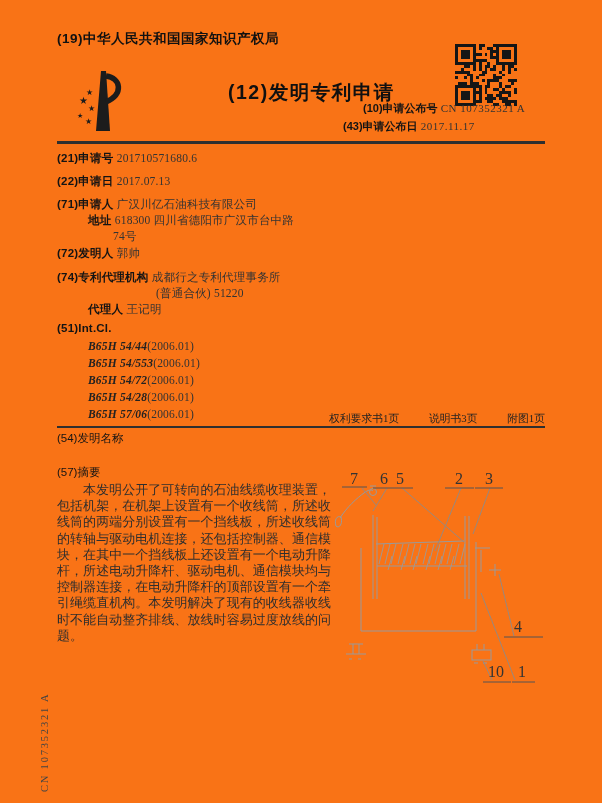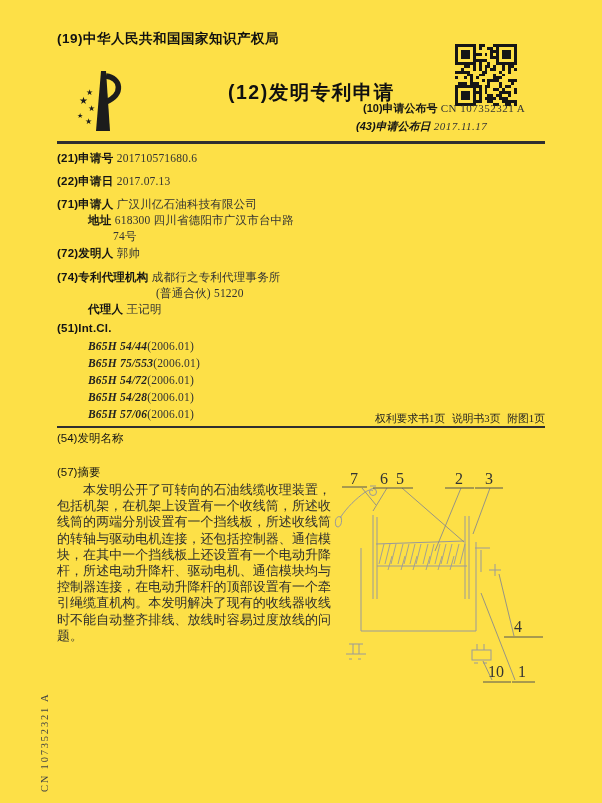--- a/index.html
+++ b/index.html
@@ -1,30 +1,30 @@
 <!DOCTYPE html>
 <html><head>
 <meta charset="utf-8">
 <style>
   html,body{margin:0;padding:0;background:#ffffff;}
   body{width:602px;height:803px;font-family:"Liberation Sans",sans-serif;color:#222;}
-  .page{position:relative;width:602px;height:803px;background:#fde047;overflow:hidden;}
+  .page{position:relative;width:602px;height:803px;background:#f97316;overflow:hidden;}
   .abs{position:absolute;}
   .lbl{font-weight:bold;color:#141414;margin-top:44px;}
   .val{font-family:"Liberation Serif",serif;color:#333;}
   .row{position:absolute;font-size:11.5px;white-space:nowrap;letter-spacing:.2px;}
   .rule{position:absolute;background:#2f2f2f;}
   .office{font-size:13.5px;font-weight:bold;letter-spacing:.5px;color:#111;}
   .doctype{font-size:19.5px;font-weight:bold;letter-spacing:1.5px;color:#101010;}
   .pubrow{font-size:11px;white-space:nowrap;}
   .pubrow .val{letter-spacing:.5px;}
   .cls-code{font-family:"Liberation Serif",serif;font-weight:bold;font-style:italic;color:#222;}
   .cls-ver{font-family:"Liberation Serif",serif;color:#333;}
   .pages{position:absolute;top:412px;right:57px;font-size:10.8px;font-family:"Liberation Serif",serif;color:#222;white-space:nowrap;}
-  .pages span{margin-left:4px;}
+  .pages span{margin-left:27px;}
   .pages span:first-child{margin-left:13px;text-align:right;}
   .sec-label{font-size:11.5px;font-weight:normal;color:#141414;}
   .title-text{font-family:"Liberation Serif",serif;font-size:12.4px;color:#2a2a2a;letter-spacing:.5px;}
   .abstract{width:274px;font-family:Liberation Mono, monospace;font-size:13px;line-height:16.2px;text-align:justify;text-indent:2em;color:#2e2e2e;}
   .qr{position:absolute;left:455px;top:44px;width:62px;height:62px;display:grid;grid-template-columns:repeat(21,1fr);grid-auto-rows:1fr;}
   .qr i{display:block;}
   .qr i.b{background:#161616;}
   .side-text{position:absolute;left:39px;top:792px;transform:rotate(-90deg);transform-origin:0 0;font-family:"Liberation Serif",serif;font-size:10.5px;letter-spacing:1.8px;color:#444;white-space:nowrap;}
 </style>
 </head>
@@ -489,21 +489,21 @@
       <i class="b"></i>
       <i class="b"></i>
       <i class="w"></i>
       <i class="b"></i>
     </div>
 
   <div class="abs pubrow" style="left:363px;top:101px;">
     <span class="lbl">(10)申请公布号</span>
     <span class="val">CN 107352321 A</span>
   </div>
-  <div class="abs pubrow" style="left:356px;top:119px;font-style:italic;">
+  <div class="abs pubrow" style="left:343px;top:119px;">
     <span class="lbl">(43)申请公布日</span>
     <span class="val">2017.11.17</span>
   </div>
 
   <div class="rule" style="left:57px;top:141px;width:488px;height:2.5px;"></div>
 
   <div class="row" style="left:57px;top:151px;">
     <span class="lbl">(21)申请号</span>
     <span class="val">201710571680.6</span>
   </div>
@@ -537,21 +537,21 @@
     <span class="lbl">代理人</span>
     <span class="val">王记明</span>
   </div>
   <div class="row" style="left:57px;top:322px;">
     <span class="lbl">(51)Int.Cl.</span>
   </div>
   <div class="row" style="left:88px;top:340px;">
     <span class="cls-code">B65H 54/44</span><span class="cls-ver">(2006.01)</span>
   </div>
   <div class="row" style="left:88px;top:357px;">
-    <span class="cls-code">B65H 75/553</span><span class="cls-ver">(2006.01)</span>
+    <span class="cls-code">B65H 54/553</span><span class="cls-ver">(2006.01)</span>
   </div>
   <div class="row" style="left:88px;top:374px;">
     <span class="cls-code">B65H 54/72</span><span class="cls-ver">(2006.01)</span>
   </div>
   <div class="row" style="left:88px;top:391px;">
     <span class="cls-code">B65H 54/28</span><span class="cls-ver">(2006.01)</span>
   </div>
   <div class="row" style="left:88px;top:408px;">
     <span class="cls-code">B65H 57/06</span><span class="cls-ver">(2006.01)</span>
   </div>

